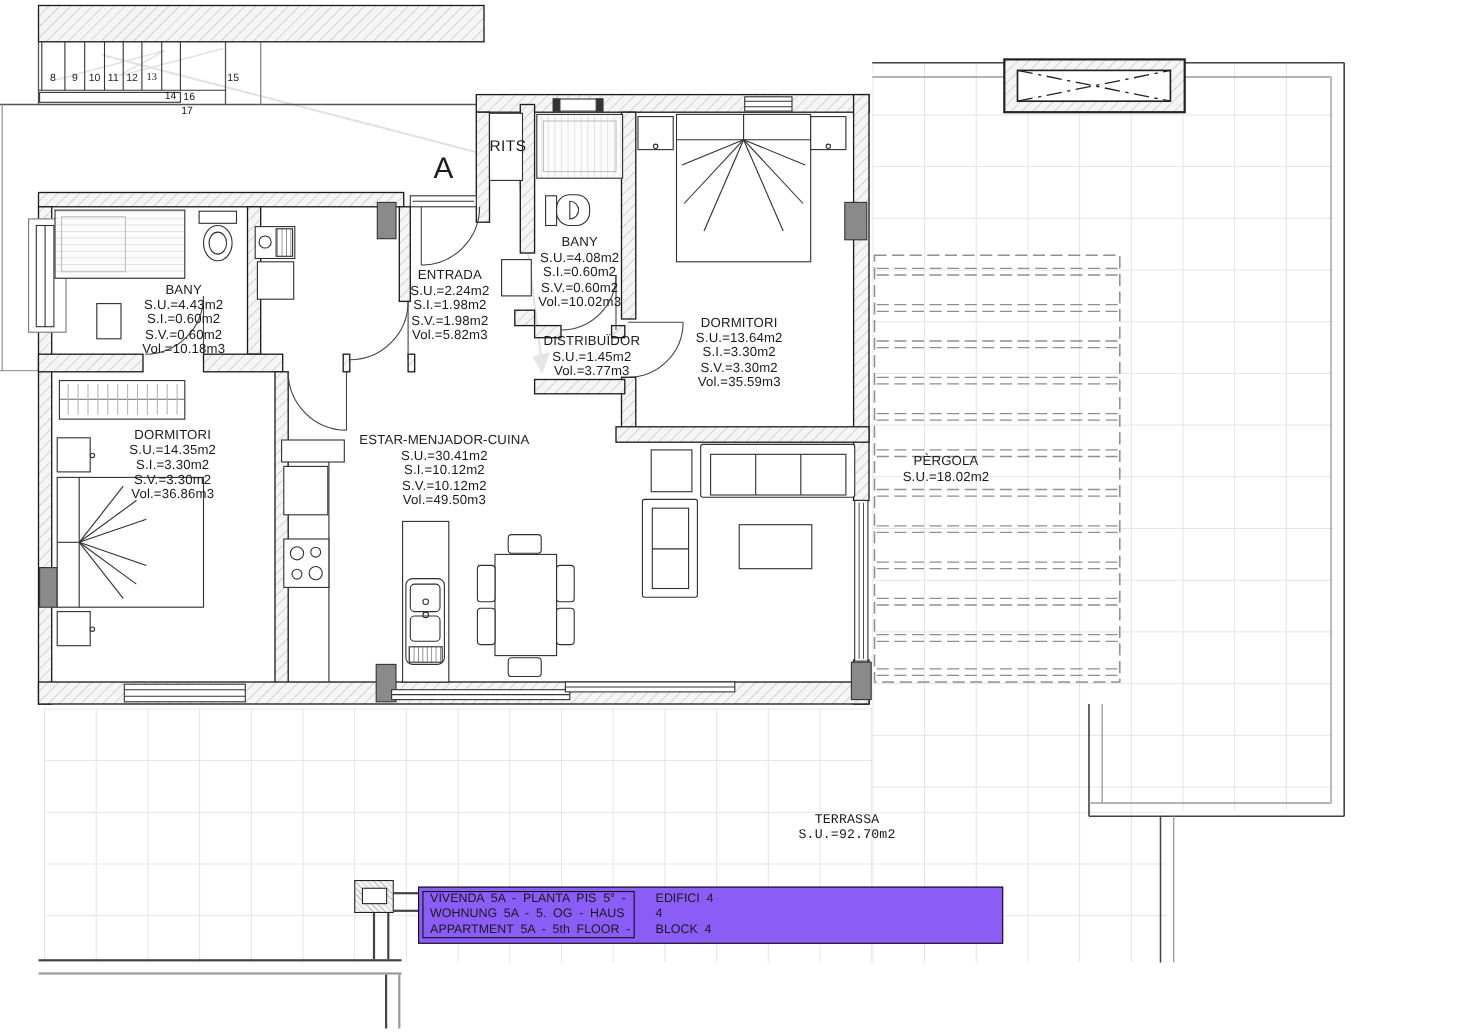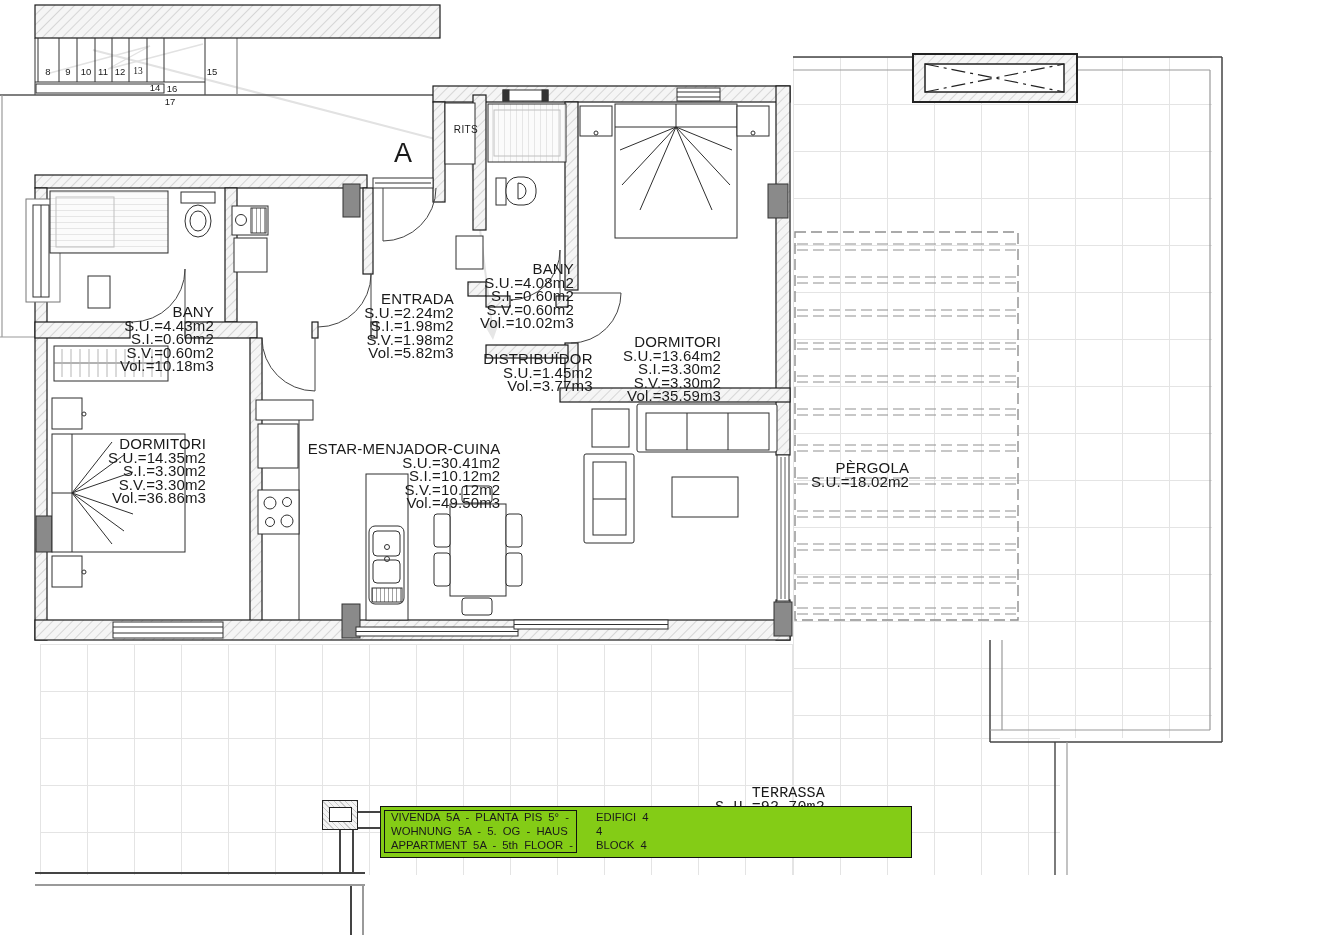--- a/index.html
+++ b/index.html
@@ -3,30 +3,30 @@
 <meta charset="utf-8">
 <style>
   html,body{margin:0;padding:0;background:#fff;}
   #stage{position:relative;width:1331px;height:942px;background:#fff;overflow:hidden;
          font-family:"Liberation Sans",sans-serif;color:#1a1a1a;}
   .grid{position:absolute;z-index:1;
         background-image:linear-gradient(to right,#e4e4e4 1px,transparent 1px),
                          linear-gradient(to bottom,#e4e4e4 1px,transparent 1px);
         background-size:47px 47px;}
   #plan-svg{position:absolute;left:0;top:0;z-index:2;}
-  .rlabel{position:absolute;z-index:3;text-align:right;font-size:15px;line-height:13.5px;
-          letter-spacing:.15px;white-space:nowrap;transform:translateX(-50%);margin-top:48px;}
+  .rlabel{position:absolute;z-index:3;text-align:center;font-size:12px;line-height:13.5px;
+          letter-spacing:.15px;white-space:nowrap;transform:translateX(-50%);}
   .num{position:absolute;z-index:3;width:14px;text-align:center;font-size:9.5px;}
   #a-label{position:absolute;z-index:3;left:394px;top:138px;font-size:27px;}
-  #rits-label{position:absolute;z-index:3;left:445px;top:124px;width:42px;text-align:center;font-size:10px;letter-spacing:.4px;}
+  #rits-label{position:absolute;z-index:3;left:445px;top:124px;width:30px;text-align:center;font-size:14px;letter-spacing:.4px;}
   .ln{position:absolute;z-index:3;background:#444;}
   .ln.gray{background:#9a9a9a;}
   
   #title-block{position:absolute;z-index:4;left:380px;top:806px;width:530px;height:50px;
-               background:#84cc16;border:1.5px solid #111;font-size:11.3px;word-spacing:3px;}
+               background:#8b5cf6;border:1.5px solid #111;font-size:11.3px;word-spacing:3px;}
   #tb-inner{position:absolute;left:3px;top:3px;width:191px;height:41px;border:1px solid #111;}
   .tb-row{position:absolute;left:10px;white-space:nowrap;}
   .tb-right{position:absolute;left:205px;white-space:nowrap;}
   #tb-symbol{position:absolute;z-index:4;left:322px;top:800px;width:36px;height:30px;
              border:1.6px solid #222;box-sizing:border-box;
              background:repeating-linear-gradient(45deg,#f3f3f3 0 3px,#c9c9c9 3px 4px);}
   #tb-symbol-inner{position:absolute;left:6px;top:6px;width:21px;height:13px;background:#fff;border:1.4px solid #222;}
 </style>
 </head>
 <body>

